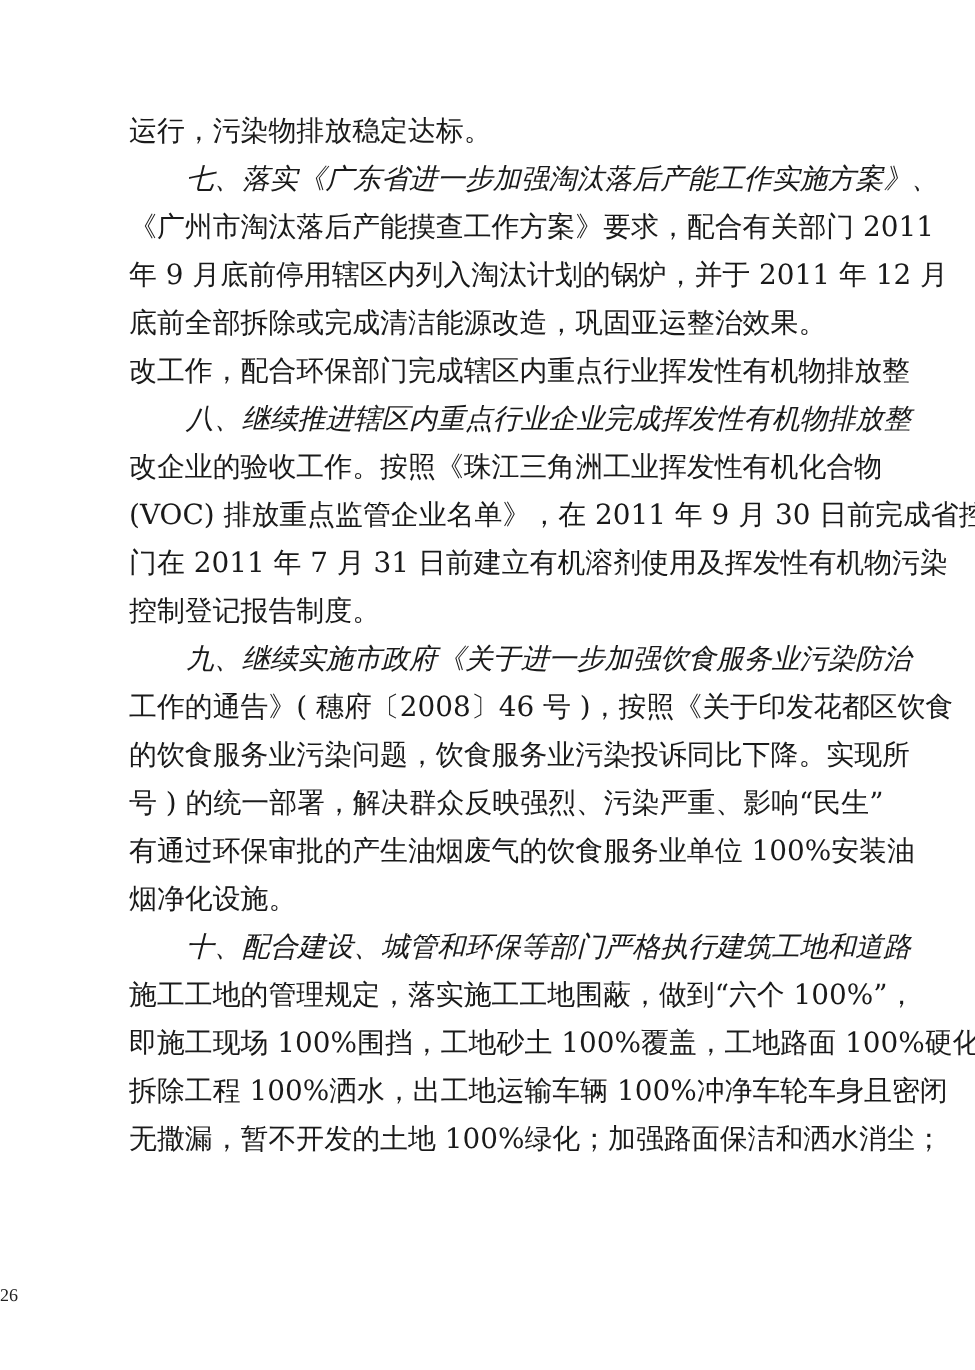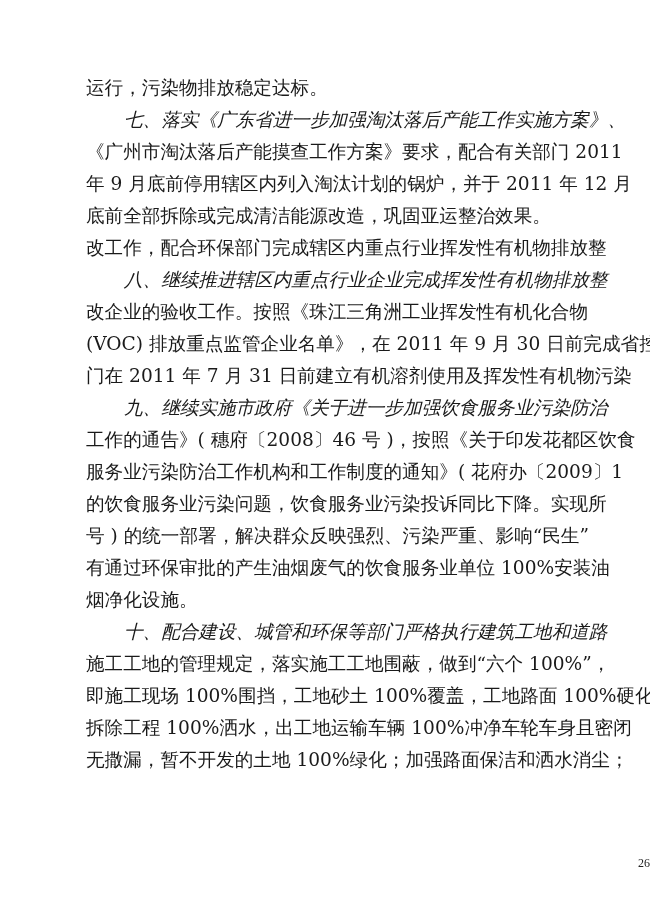--- a/index.html
+++ b/index.html
@@ -43,21 +43,21 @@
     }
     .line.indent {
       padding-left: 38px;
       font-style: italic;
     }
     .page-number {
       position: absolute;
       left: 0;
       width: 650px;
       top: 856px;
-      text-align: right;
+      text-align: left;
       font-family: "Liberation Serif", serif;
       font-size: 12px;
       color: #222;
     }
   </style>
 </head>
 <body>
 
 <div class="page">
   <div class="content">
@@ -72,26 +72,26 @@
       <span class="line">年 9 月底前停用辖区内列入淘汰计划的锅炉，并于 2011 年 12 月</span>
       <span class="line last">底前全部拆除或完成清洁能源改造，巩固亚运整治效果。</span>
     </div>
 
     <div>
       <span class="line">改工作，配合环保部门完成辖区内重点行业挥发性有机物排放整</span>
       <span class="line indent">八、继续推进辖区内重点行业企业完成挥发性有机物排放整</span>
       <span class="line">改企业的验收工作。按照《珠江三角洲工业挥发性有机化合物</span>
       <span class="line">(VOC) 排放重点监管企业名单》，在 2011 年 9 月 30 日前完成省控</span>
       <span class="line">门在 2011 年 7 月 31 日前建立有机溶剂使用及挥发性有机物污染</span>
+      <span class="line last">控制登记报告制度。</span>
     </div>
 
     <div>
       <span class="line indent">九、继续实施市政府《关于进一步加强饮食服务业污染防治</span>
       <span class="line">工作的通告》( 穗府〔2008〕46 号 )，按照《关于印发花都区饮食</span>
-      <span class="line">服务业污染防治工作机构和工作制度的通知》( 花府办〔2009〕1</span>
       <span class="line">的饮食服务业污染问题，饮食服务业污染投诉同比下降。实现所</span>
       <span class="line">号 ) 的统一部署，解决群众反映强烈、污染严重、影响“民生”</span>
       <span class="line">有通过环保审批的产生油烟废气的饮食服务业单位 100%安装油</span>
       <span class="line last">烟净化设施。</span>
     </div>
 
     <div>
       <span class="line indent">十、配合建设、城管和环保等部门严格执行建筑工地和道路</span>
       <span class="line">施工工地的管理规定，落实施工工地围蔽，做到“六个 100%”，</span>
       <span class="line">即施工现场 100%围挡，工地砂土 100%覆盖，工地路面 100%硬化，</span>

